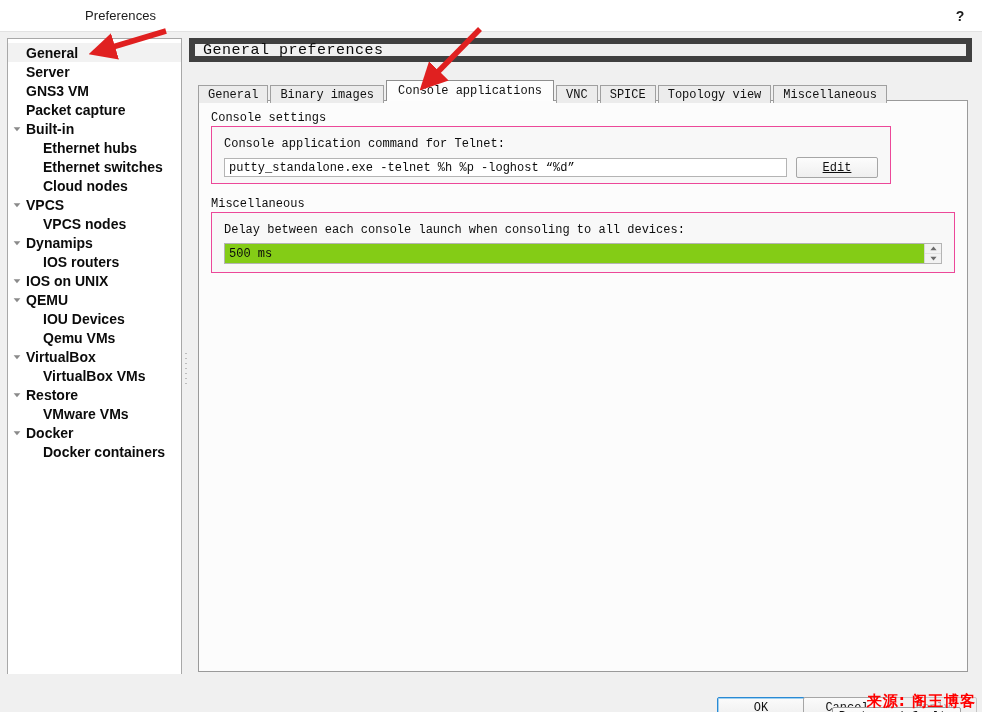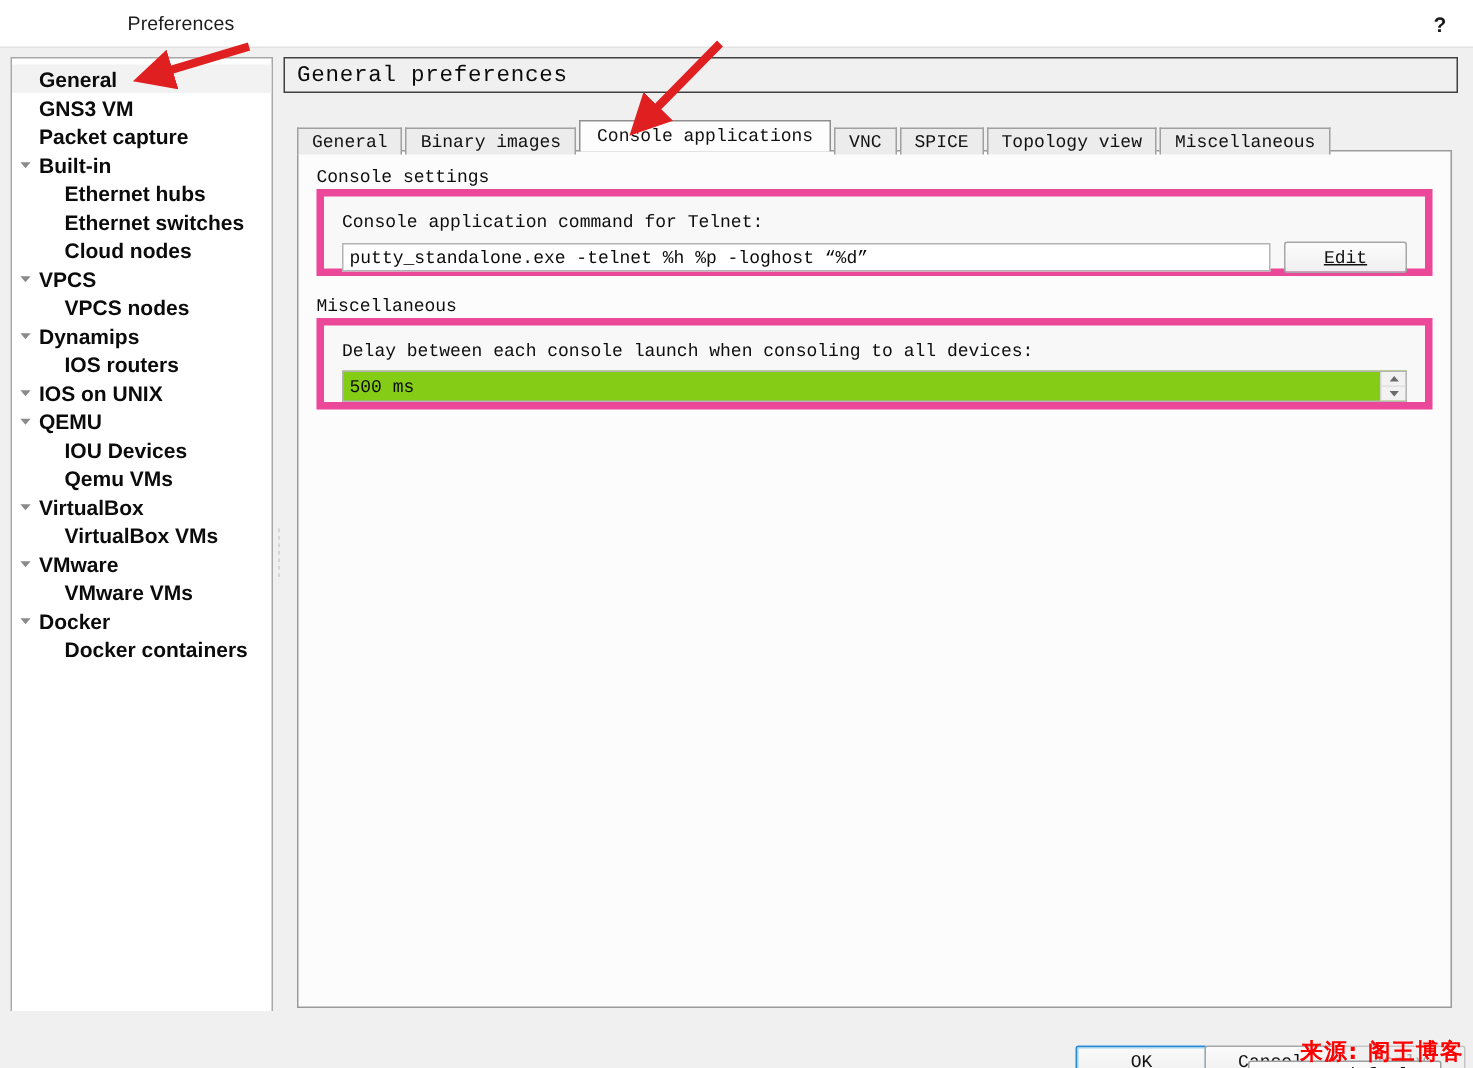--- a/index.html
+++ b/index.html
@@ -144,21 +144,21 @@
   #right {
     position: absolute;
     left: 189px; top: 38px;
     width: 786px; height: 640px;
   }
   #page-header {
     position: absolute;
     left: 0; top: 0;
     width: 783px; height: 24px;
     background: #f0f0f0;
-    border: 1px solid #404040;
+    border: 6px solid #404040;
     box-sizing: border-box;
     display: flex;
     align-items: center;
   }
   #page-header .txt {
     font-family: "Liberation Mono", monospace;
     font-size: 15px;
     color: #0b0b0b;
     padding-left: 8px;
     letter-spacing: .5px;
@@ -223,21 +223,21 @@
     font-family: "Liberation Mono", monospace;
     font-size: 12px;
     color: #0d0d0d;
     background: transparent;
     white-space: nowrap;
   }
   .gb-frame {
     position: absolute;
     left: 0; top: 15px;
     right: 0; bottom: 0;
-    border: 5px solid #ec4899;
+    border: 1px solid #ec4899;
     background: #f8f8f8;
     box-sizing: border-box;
   }
   .gb-inner {
     position: relative;
     padding: 10px 12px;
   }
   .field-label {
     font-family: "Liberation Mono", monospace;
     font-size: 12px;
@@ -398,20 +398,24 @@
   </div>
 
   <div id="sidebar">
     <div id="tree">
         <div class="tree-row selected">
           <span class="tw none"></span>
           <span class="lbl">General</span>
         </div>
         <div class="tree-row">
           <span class="tw none"></span>
+          <span class="lbl">Server</span>
+        </div>
+        <div class="tree-row">
+          <span class="tw none"></span>
           <span class="lbl">GNS3 VM</span>
         </div>
         <div class="tree-row">
           <span class="tw none"></span>
           <span class="lbl">Packet capture</span>
         </div>
         <div class="tree-row">
           <span class="tw open">
             <svg width="8" height="6" viewBox="0 0 8 6">
               <path d="M0.6 1.2 L7.4 1.2 L4 5.2 Z" fill="#8a8a8a"></path>
@@ -490,21 +494,21 @@
         <div class="tree-row child">
           <span class="tw none"></span>
           <span class="lbl">VirtualBox VMs</span>
         </div>
         <div class="tree-row">
           <span class="tw open">
             <svg width="8" height="6" viewBox="0 0 8 6">
               <path d="M0.6 1.2 L7.4 1.2 L4 5.2 Z" fill="#8a8a8a"></path>
             </svg>
           </span>
-          <span class="lbl">VMware</span>
+          <span class="lbl">Restore</span>
         </div>
         <div class="tree-row child">
           <span class="tw none"></span>
           <span class="lbl">VMware VMs</span>
         </div>
         <div class="tree-row">
           <span class="tw open">
             <svg width="8" height="6" viewBox="0 0 8 6">
               <path d="M0.6 1.2 L7.4 1.2 L4 5.2 Z" fill="#8a8a8a"></path>
             </svg>
@@ -534,21 +538,21 @@
           <div class="tab"><span>Binary images</span></div>
           <div class="tab active"><span>Console applications</span></div>
           <div class="tab"><span>VNC</span></div>
           <div class="tab"><span>SPICE</span></div>
           <div class="tab"><span>Topology view</span></div>
           <div class="tab"><span>Miscellaneous</span></div>
         </div>
 
       <div id="tabpage">
 
-        <div class="groupbox" style="left:12px; top:10px; width:744px; height:73px;">
+        <div class="groupbox" style="left:12px; top:10px; width:680px; height:73px;">
           <div class="gb-title">Console settings</div>
           <div class="gb-frame">
             <div class="gb-inner">
               <div class="field-label">Console application command for Telnet:</div>
               <div class="row">
                 <input class="lineedit" type="text" value="putty_standalone.exe -telnet %h %p -loghost “%d”" placeholder="" style="">
                 <button class="pushbtn">
                   <span class="u">Edit</span>
                 </button>
               </div>

